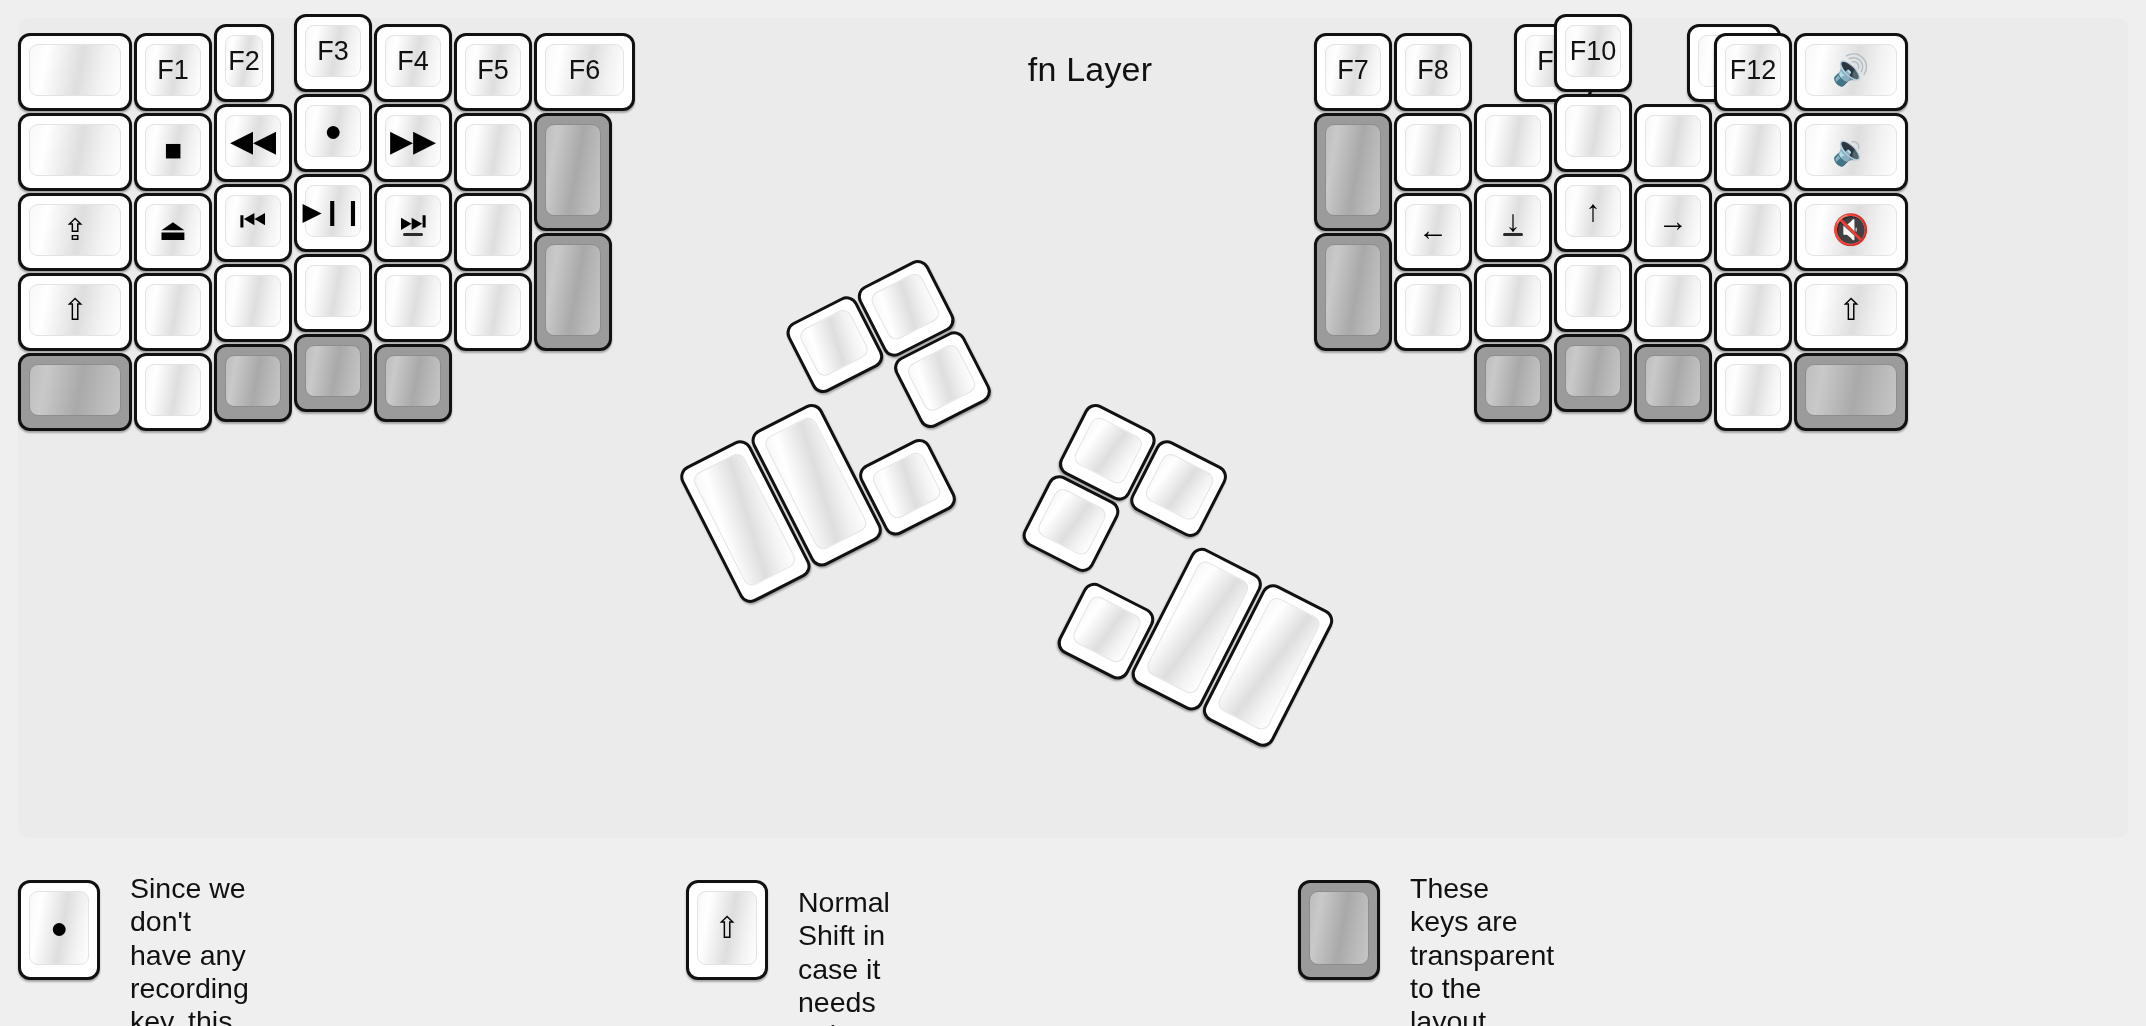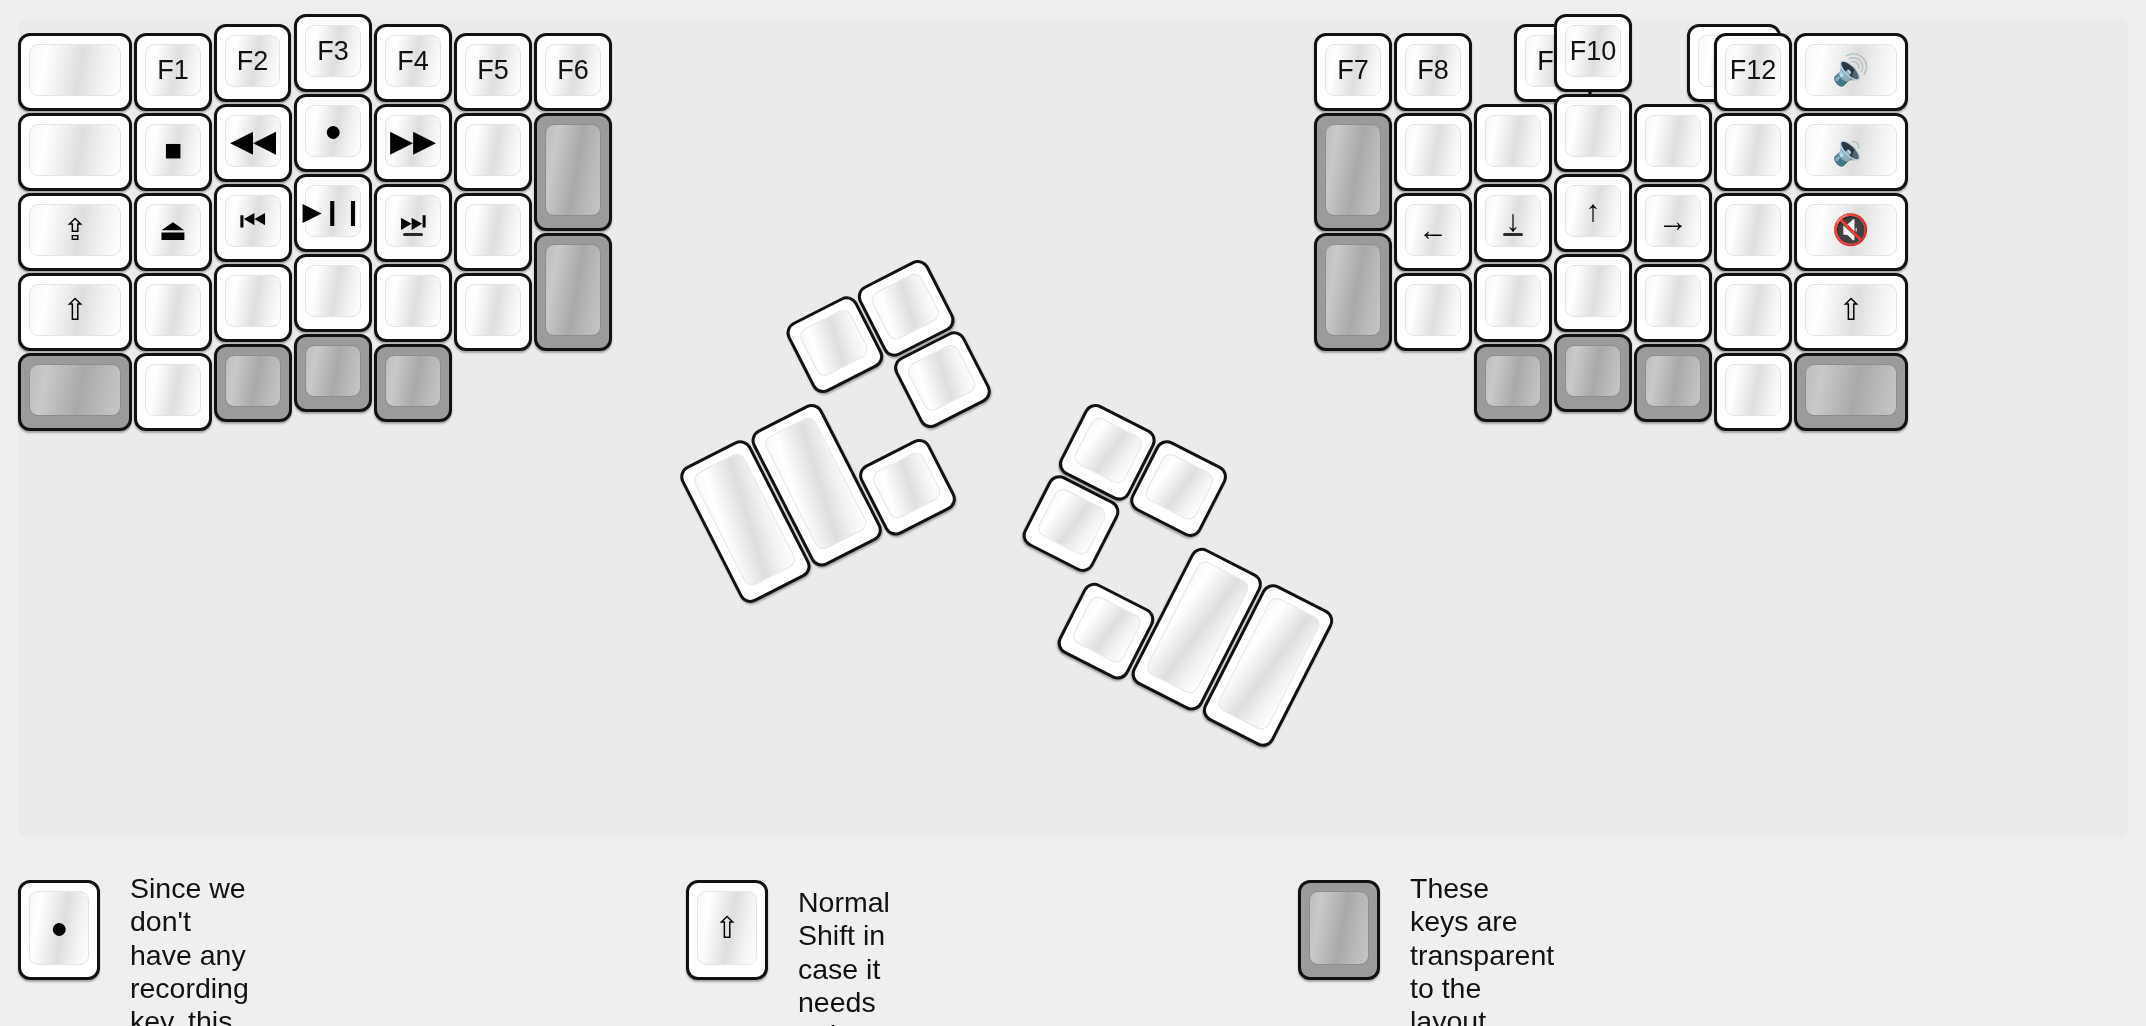--- a/index.html
+++ b/index.html
@@ -104,20 +104,21 @@
   }
   .legend-item.two .legend-text{top:24px;}
 </style>
 </head>
 <body>
 
 <div id="root">
 
   <div class="board-panel"></div>
 
+  <div class="title">fn Layer</div>
 
   <div id="left-half">
       <div class="key" style="left: 18px; top: 33px; width: 114px; height: 78px;">
         <div class="cap"></div>
       </div>
       <div class="key" style="left: 18px; top: 113px; width: 114px; height: 78px;">
         <div class="cap"></div>
       </div>
       <div class="key" style="left: 18px; top: 193px; width: 114px; height: 78px;">
         <div class="cap">
@@ -146,21 +147,21 @@
         <div class="cap">
           <span class="glyph">⏏</span>
         </div>
       </div>
       <div class="key" style="left: 134px; top: 273px; width: 78px; height: 78px;">
         <div class="cap"></div>
       </div>
       <div class="key" style="left: 134px; top: 353px; width: 78px; height: 78px;">
         <div class="cap"></div>
       </div>
-      <div class="key" style="left: 214px; top: 24px; width: 77px; height: 78px;">
+      <div class="key" style="left: 214px; top: 24px; width: 60px; height: 78px;">
         <div class="cap">
           <span class="lbl">F2</span>
         </div>
       </div>
       <div class="key" style="left: 214px; top: 104px; width: 78px; height: 78px;">
         <div class="cap">
           <span class="glyph">◀◀</span>
         </div>
       </div>
       <div class="key" style="left: 214px; top: 184px; width: 78px; height: 78px;">
@@ -224,21 +225,21 @@
       </div>
       <div class="key" style="left: 454px; top: 113px; width: 78px; height: 78px;">
         <div class="cap"></div>
       </div>
       <div class="key" style="left: 454px; top: 193px; width: 78px; height: 78px;">
         <div class="cap"></div>
       </div>
       <div class="key" style="left: 454px; top: 273px; width: 78px; height: 78px;">
         <div class="cap"></div>
       </div>
-      <div class="key" style="left: 534px; top: 33px; width: 78px; height: 78px;">
+      <div class="key" style="left: 534px; top: 33px; width: 101px; height: 78px;">
         <div class="cap">
           <span class="lbl">F6</span>
         </div>
       </div>
       <div class="key trans" style="left: 534px; top: 113px; width: 78px; height: 118px;">
         <div class="cap"></div>
       </div>
       <div class="key trans" style="left: 534px; top: 233px; width: 78px; height: 118px;">
         <div class="cap"></div>
       </div>

